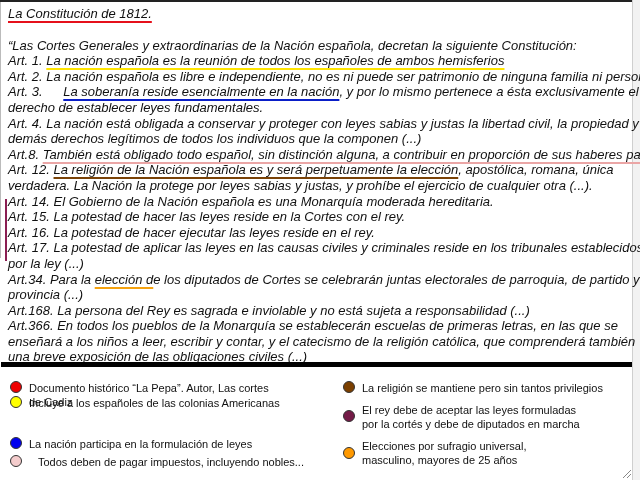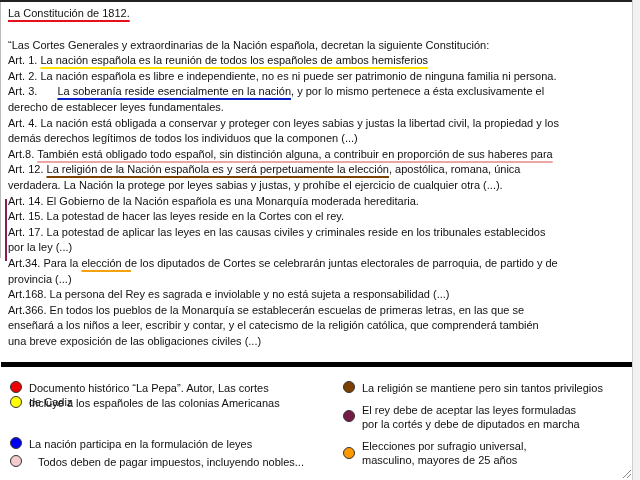--- a/index.html
+++ b/index.html
@@ -13,21 +13,21 @@
     position: absolute; left: 0; top: 0; width: 632px; height: 2px; background: #222;
   }
   .scroll-edge {
     position: absolute; left: 632px; top: 0; width: 8px; height: 480px;
     background: #f2f2f2; border-left: 1px solid #cfcfcf;
   }
   .doc {
     position: absolute; left: 0; top: 2px; width: 631px; height: 256px;
     border-left: 1px solid #bbb; box-sizing: border-box;
     padding: 4px 0 0 7px;
-    font-size: 11px; line-height: 15.6px;
+    font-size: 13px; line-height: 15.6px; font-style: italic;
   }
   .doc-title { margin-bottom: 16px; display: inline-block; line-height: 15.6px; }
   .line { white-space: nowrap; }
   .u { text-decoration: underline; text-underline-offset: 3px; text-decoration-thickness: 1.6px; }
   .u-red    { text-decoration-color: #e5101b; }
   .u-yellow { text-decoration-color: #ffe400; }
   .u-blue   { text-decoration-color: #0a1ec8; padding-left: 17px; }
   .u-pink   { text-decoration-color: #eba6a6; }
   .u-brown  { text-decoration-color: #7a4206; }
   .u-orange { text-decoration-color: #f5a20f; margin-top: 44px; }
@@ -63,20 +63,21 @@
       <div class="line"><span>Art. 2. La nación española es libre e independiente, no es ni puede ser patrimonio de ninguna familia ni persona.</span></div>
       <div class="line"><span>Art. 3. </span><span class="u u-blue">La soberanía reside esencialmente en la nación</span><span>, y por lo mismo pertenece a ésta exclusivamente el</span></div>
       <div class="line"><span>derecho de establecer leyes fundamentales.</span></div>
       <div class="line"><span>Art. 4. La nación está obligada a conservar y proteger con leyes sabias y justas la libertad civil, la propiedad y los</span></div>
       <div class="line"><span>demás derechos legítimos de todos los individuos que la componen (...)</span></div>
       <div class="line"><span>Art.8. </span><span class="u u-pink">También está obligado todo español, sin distinción alguna, a contribuir en proporción de sus haberes para</span></div>
       <div class="line"><span>Art. 12. </span><span class="u u-brown">La religión de la Nación española es y será perpetuamente la elección</span><span>, apostólica, romana, única</span></div>
       <div class="line"><span>verdadera. La Nación la protege por leyes sabias y justas, y prohíbe el ejercicio de cualquier otra (...).</span></div>
       <div class="line"><span>Art. 14. El Gobierno de la Nación española es una Monarquía moderada hereditaria.</span></div>
       <div class="line"><span>Art. 15. La potestad de hacer las leyes reside en la Cortes con el rey.</span></div>
+      <div class="line"><span>Art. 16. La potestad de hacer ejecutar las leyes reside en el rey.</span></div>
       <div class="line"><span>Art. 17. La potestad de aplicar las leyes en las causas civiles y criminales reside en los tribunales establecidos</span></div>
       <div class="line"><span>por la ley (...)</span></div>
       <div class="line"><span>Art.34. Para la </span><span class="u u-orange">elección d</span><span>e los diputados de Cortes se celebrarán juntas electorales de parroquia, de partido y de</span></div>
       <div class="line"><span>provincia (...)</span></div>
       <div class="line"><span>Art.168. La persona del Rey es sagrada e inviolable y no está sujeta a responsabilidad (...)</span></div>
       <div class="line"><span>Art.366. En todos los pueblos de la Monarquía se establecerán escuelas de primeras letras, en las que se</span></div>
       <div class="line"><span>enseñará a los niños a leer, escribir y contar, y el catecismo de la religión católica, que comprenderá también</span></div>
       <div class="line"><span>una breve exposición de las obligaciones civiles (...)</span></div>
     </div>
 </div>

